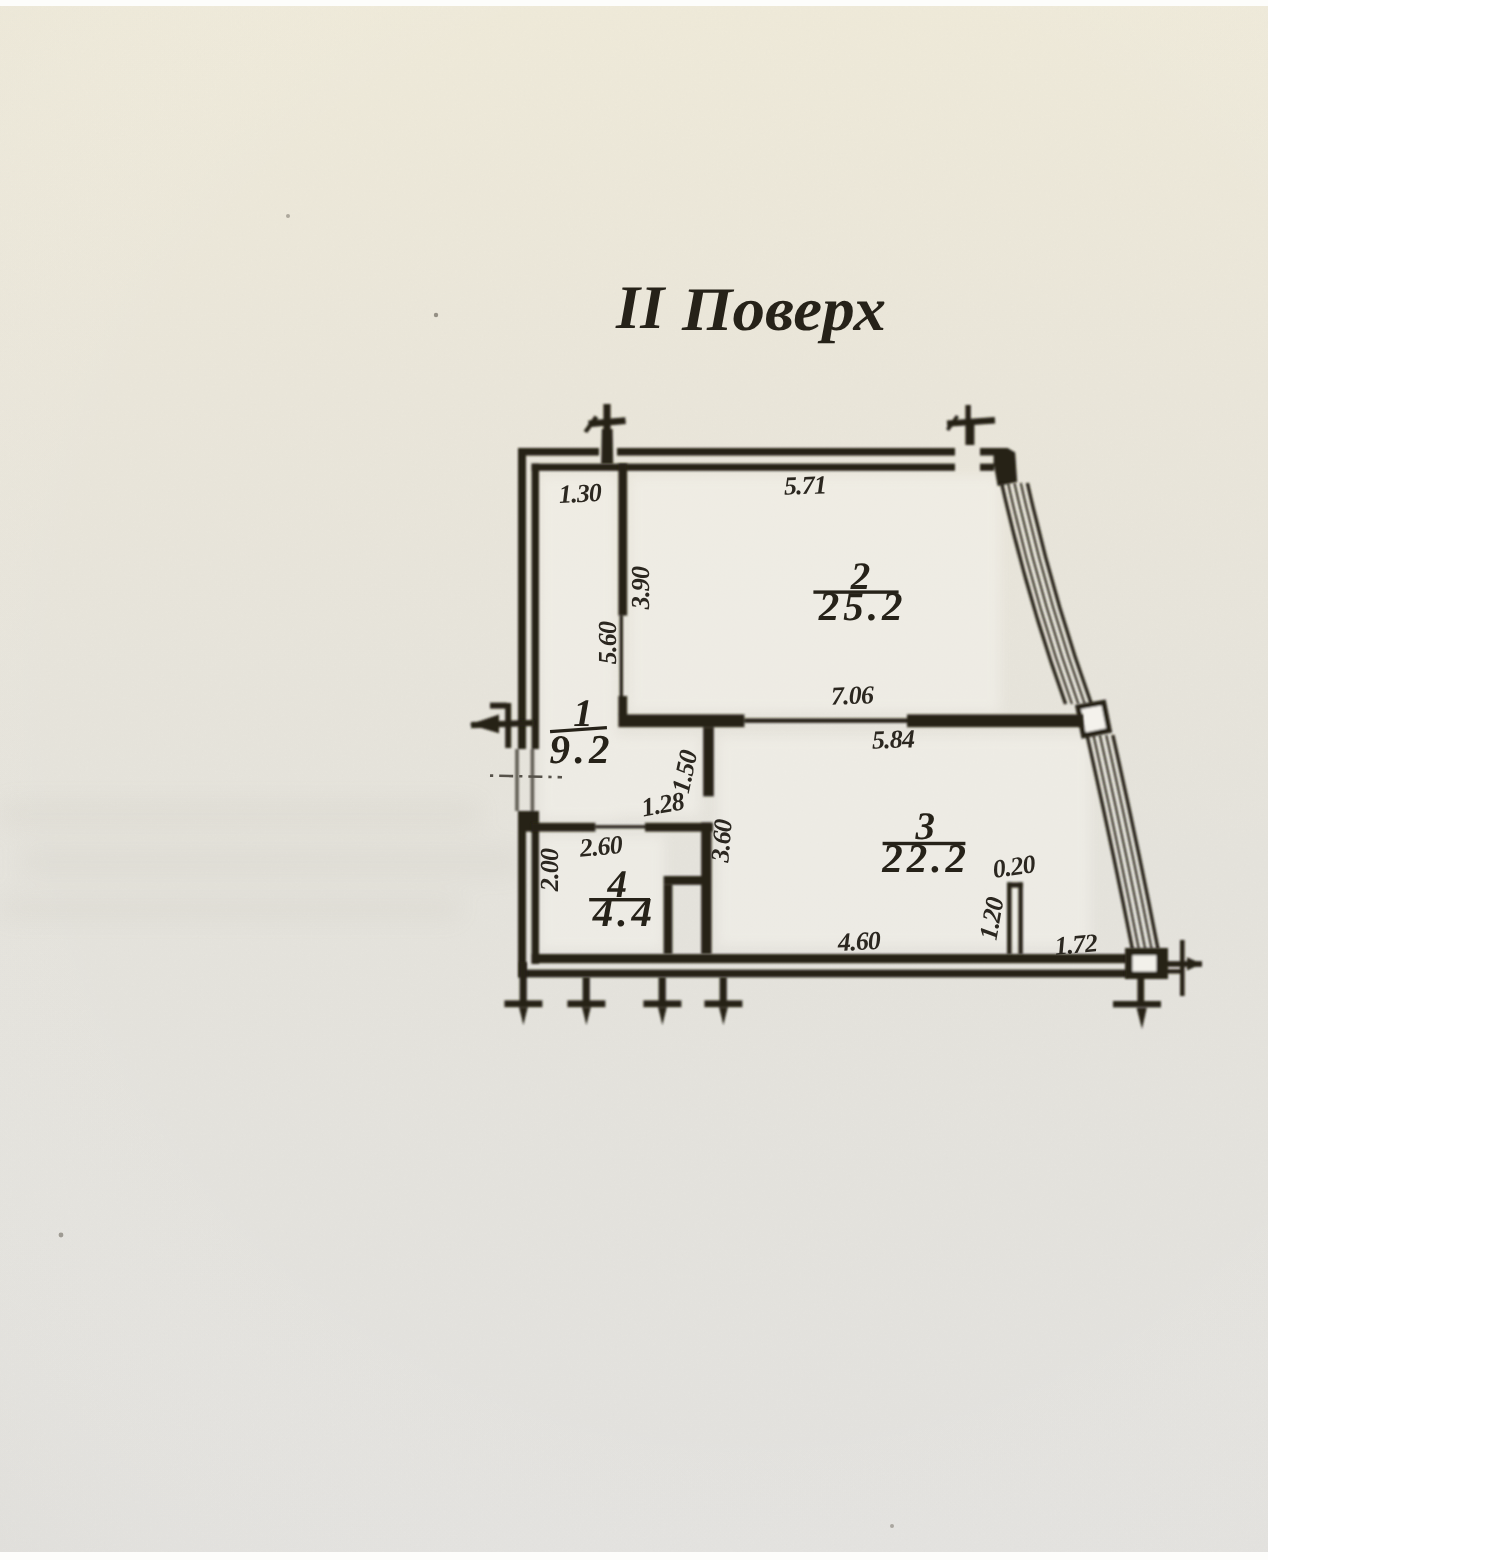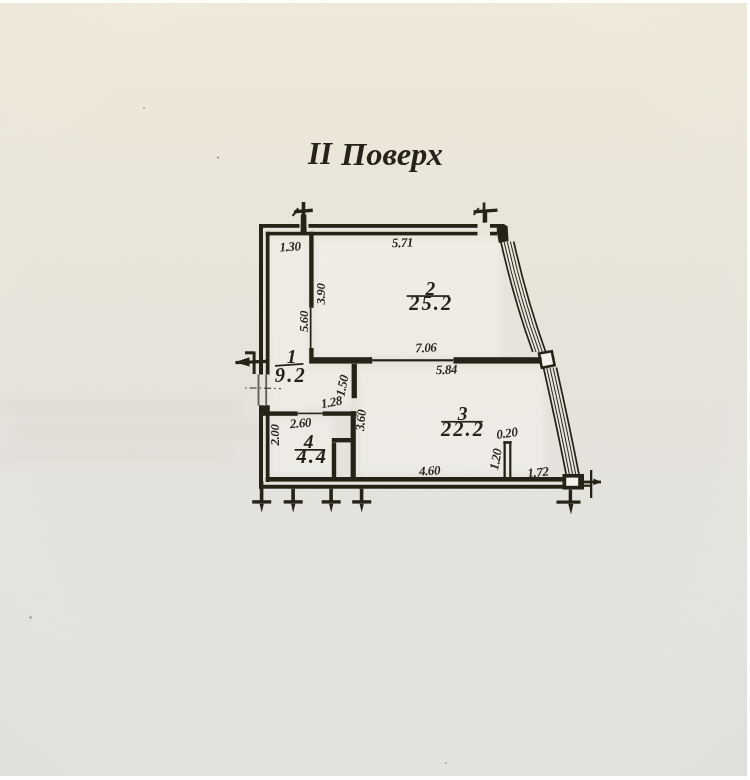--- a/index.html
+++ b/index.html
@@ -1,16 +1,16 @@
 <!DOCTYPE html>
 <html><head>
 <meta charset="utf-8">
 <style>
 html,body{margin:0;padding:0;background:#fff}
-.page{position:relative;width:747px;height:780px;overflow:hidden;font-family:"Liberation Serif",serif}
+.page{position:relative;width:634px;height:780px;overflow:hidden;font-family:"Liberation Serif",serif}
 svg{display:block}
 </style>
 </head>
 <body>
 <div class="page">
 <svg width="750" height="780" viewBox="0 0 750 780" xmlns="http://www.w3.org/2000/svg">
 <defs>
 <linearGradient id="paper" x1="0" y1="0" x2="0" y2="1">
   <stop offset="0" stop-color="#efead9"></stop>
   <stop offset="0.25" stop-color="#eae6da"></stop>

